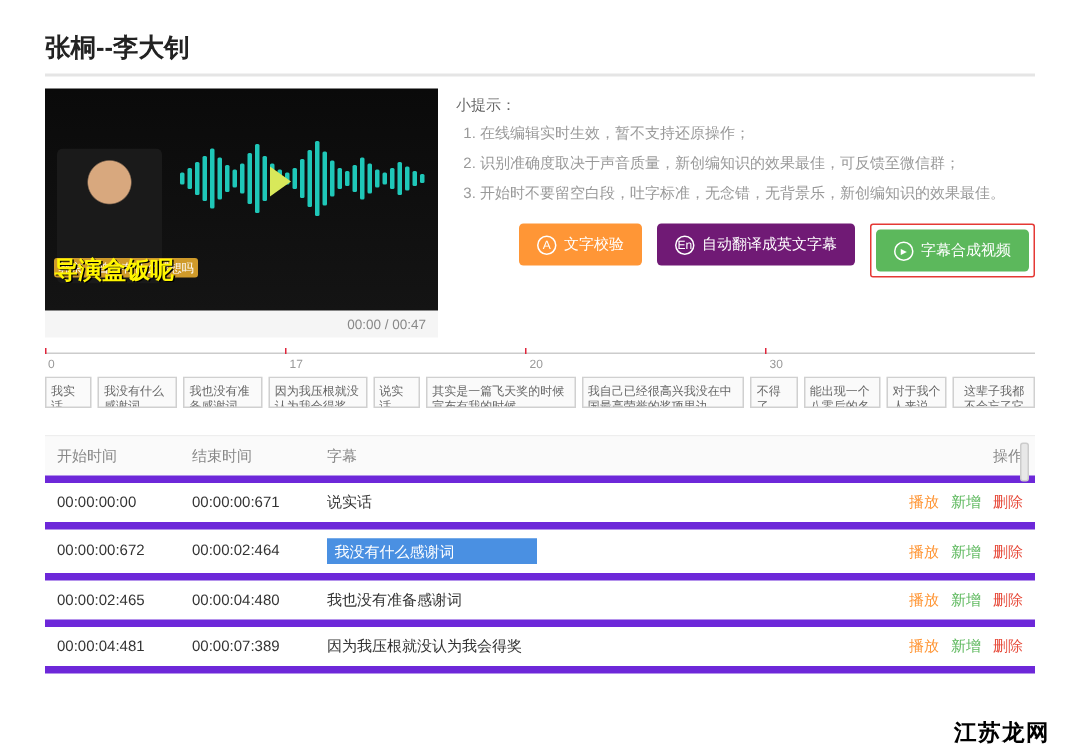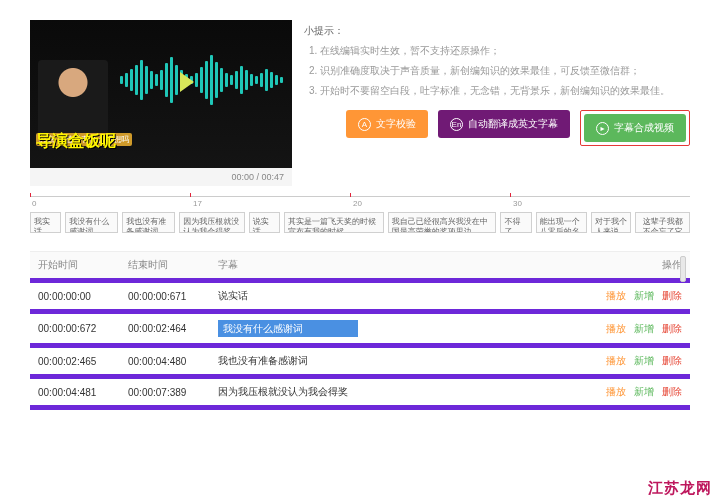--- a/index.html
+++ b/index.html
@@ -32,27 +32,28 @@
 .rtick{position:absolute;top:-4px;width:1px;height:4px;background:#e0243b}
 .seglane{display:flex;gap:4px;overflow:hidden;margin-top:2px}
 .seg{border:1px solid #d0d0d0;background:#fafafa;font-size:8px;color:#666;padding:4px 3px;height:21px;line-height:1.2;overflow:hidden;white-space:normal}
 .tbl{margin-top:18px;border-top:1px solid #eee}
 .thead,.trow{display:flex;align-items:center;padding:6px 8px;font-size:10px;border-bottom:5px solid #6d28d9}
 .thead{color:#888;background:#fafafa}
 .c1{width:90px}.c2{width:90px}.c3{flex:1}.c4{width:110px;text-align:right}
 .inp{border:1px solid #4a90e2;background:#4a90e2;color:#fff;padding:2px 4px;font-size:10px;width:140px}
 .op{display:inline-block;margin-left:8px;font-size:10px;cursor:pointer}
 .op-e{color:#ff9636}.op-a{color:#5cb85c}.op-d{color:#e74c3c}
-.wm{position:fixed;right:8px;bottom:6px;font-size:15px;color:#be185d;font-weight:bold;letter-spacing:1px}
+.wm{position:fixed;right:20px;bottom:6px;font-size:15px;color:#000000;font-weight:bold;letter-spacing:1px}
 .shandle{position:absolute;right:4px;width:6px;height:26px;background:#e8e8e8;border:1px solid #ccc;border-radius:2px}
 </style>
 </head>
 <body>
 
 <div class="page">
+  <div class="title">张桐--李大钊</div>
 
   <div class="row1">
     <div class="player">
       <div class="vid">
         <div class="person"></div>
         <div class="wave">
             <span style="height: 8px;"></span>
             <span style="height: 14px;"></span>
             <span style="height: 22px;"></span>
             <span style="height: 30px;"></span>

